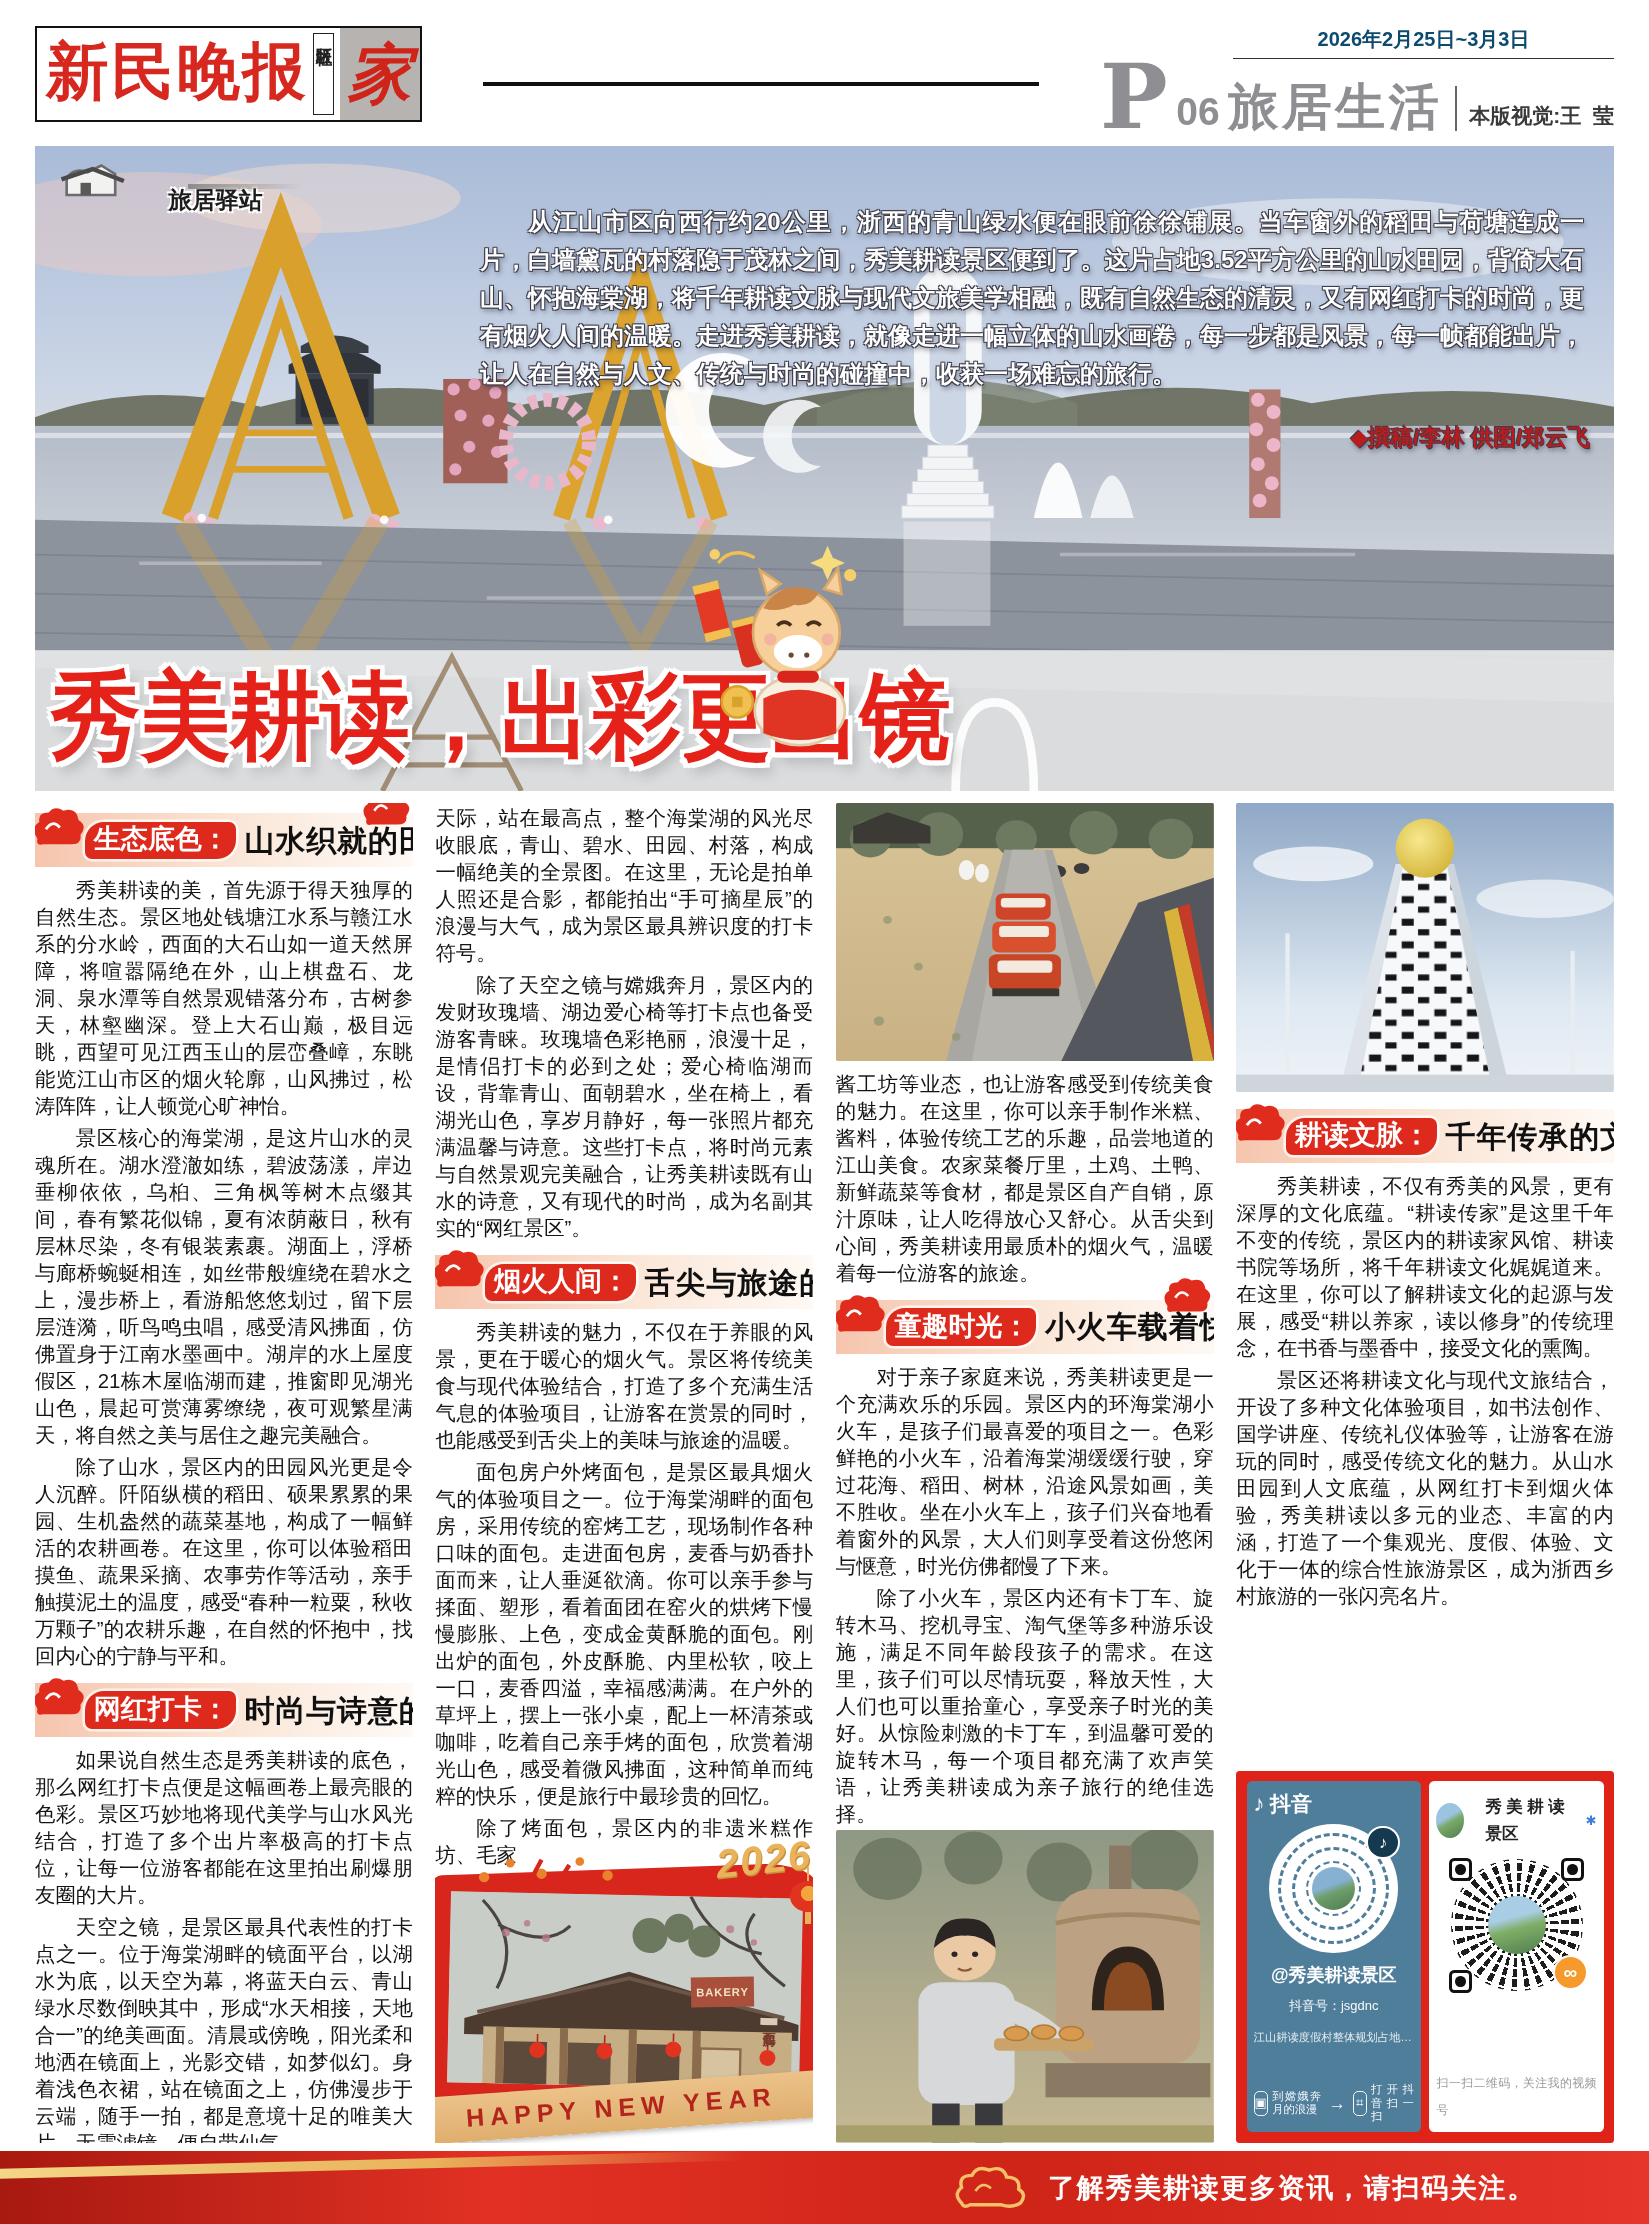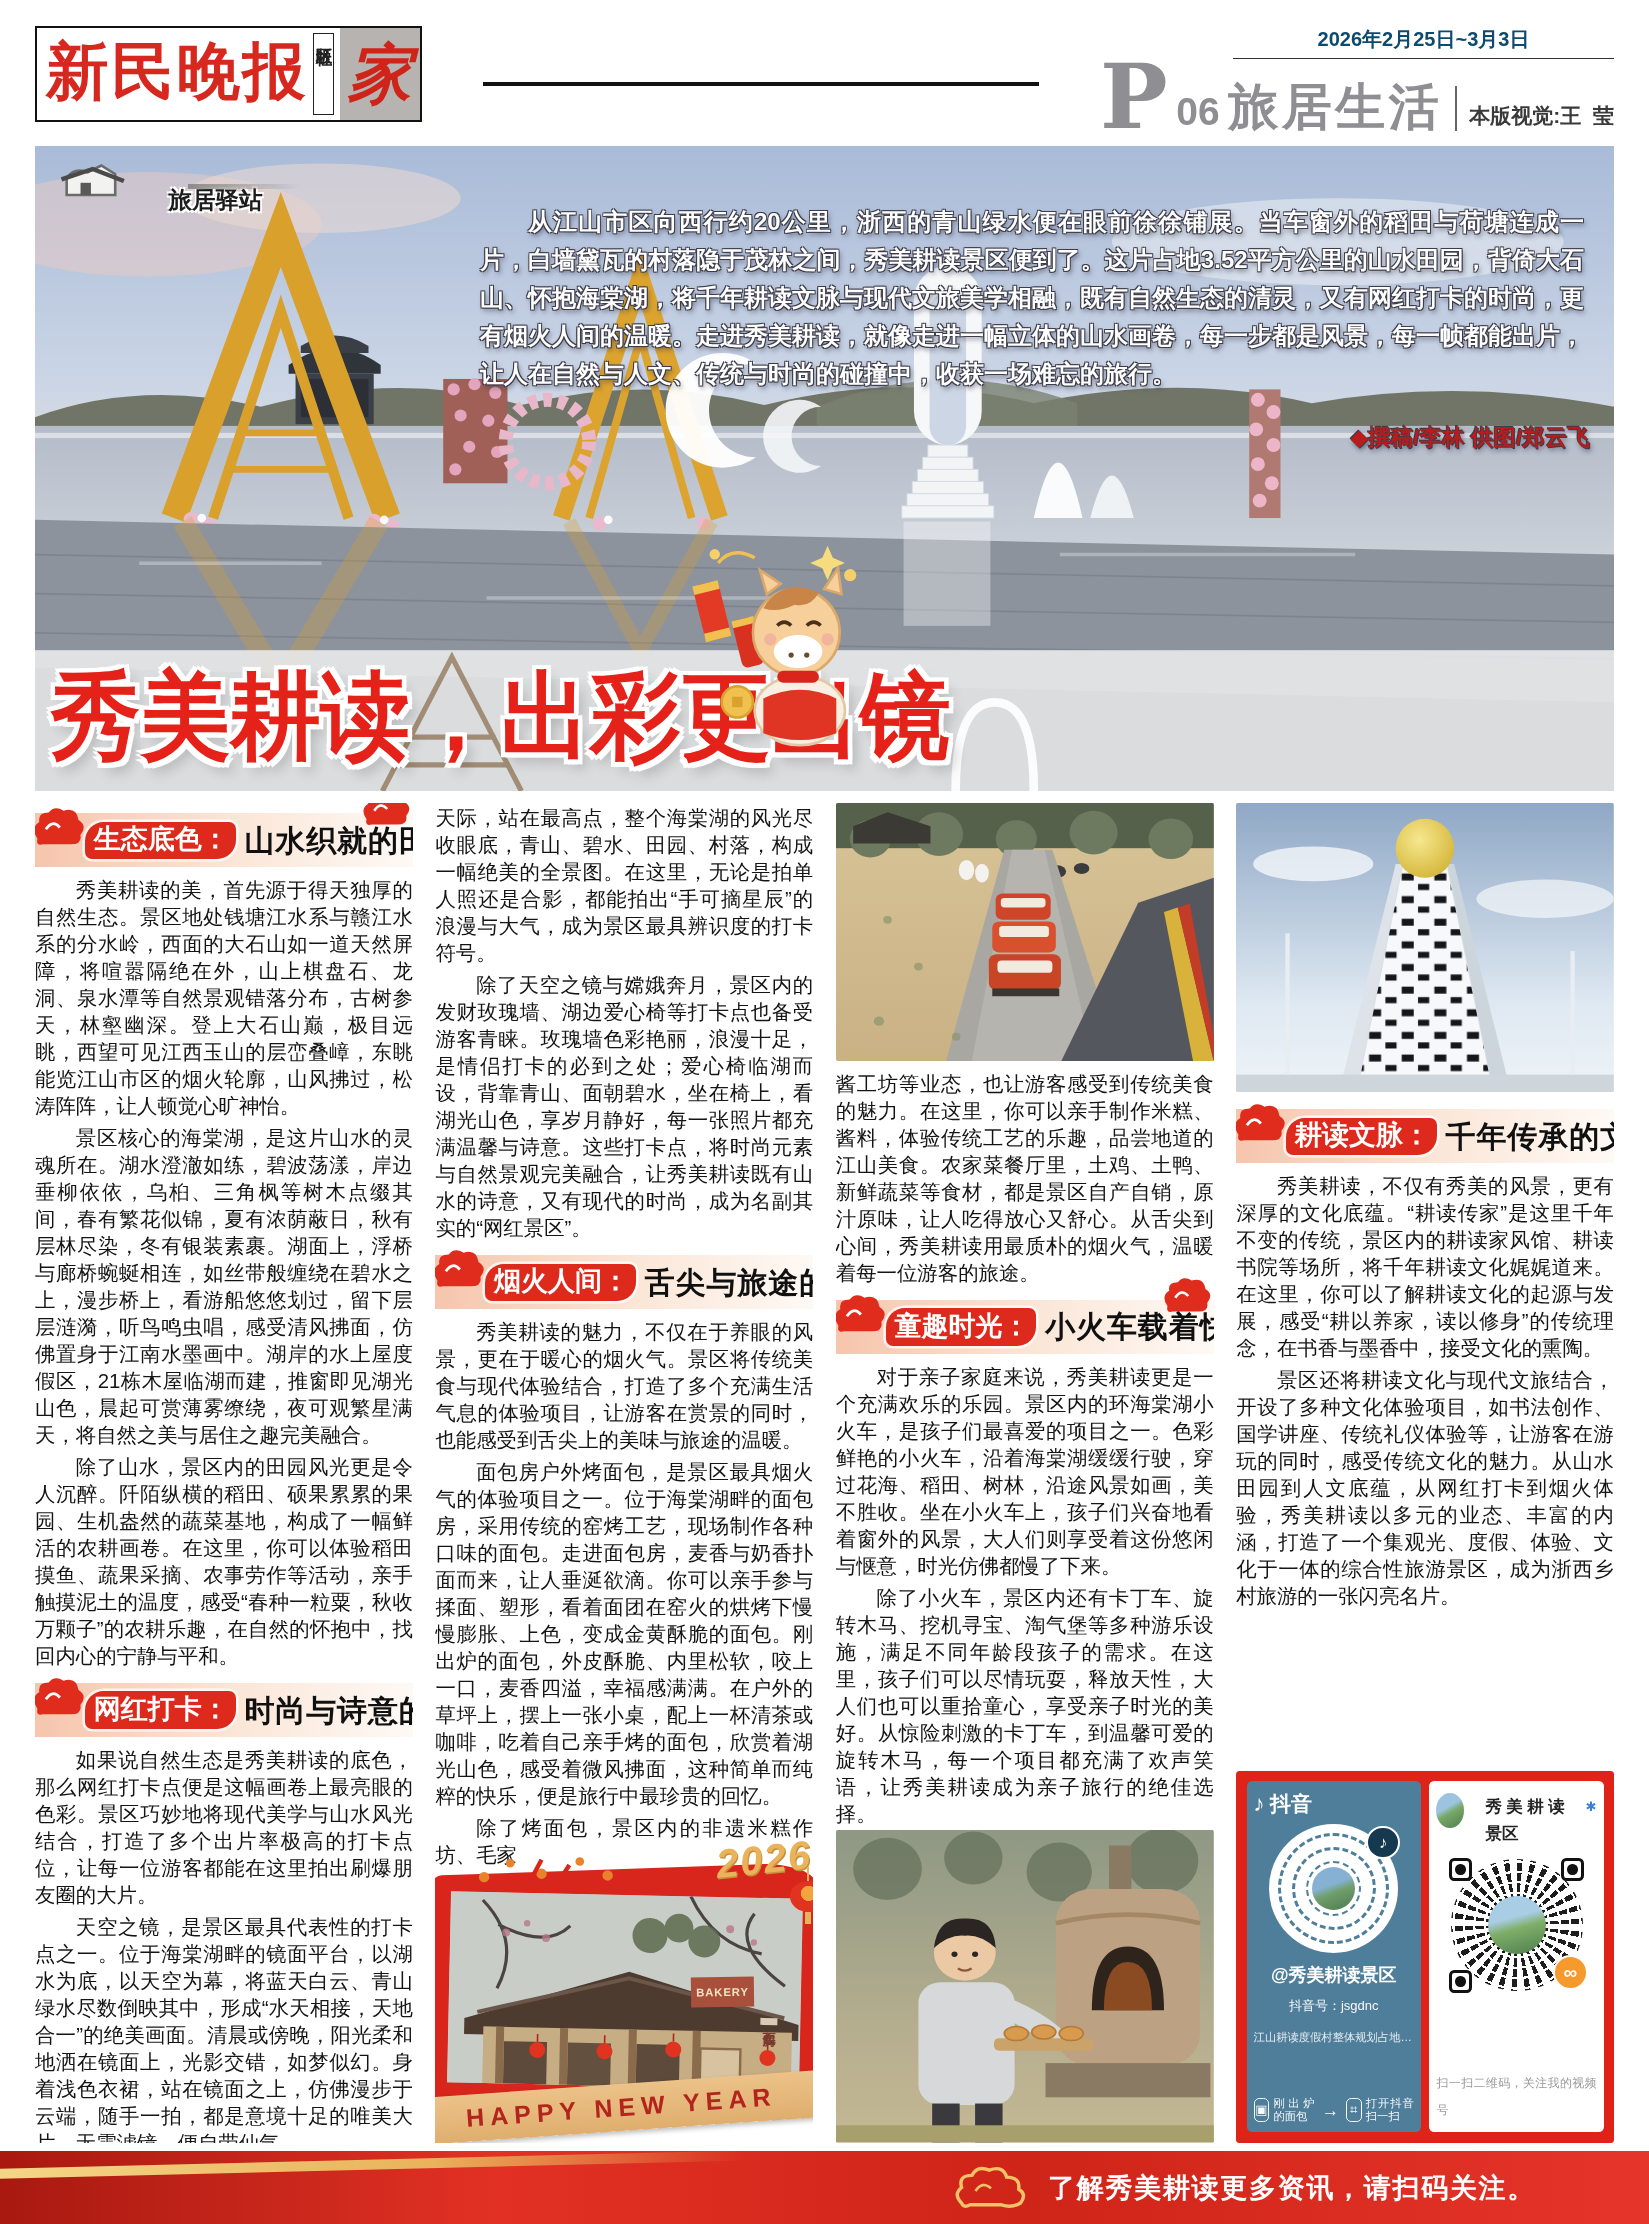--- a/index.html
+++ b/index.html
@@ -100,21 +100,21 @@
   .dy-name{font-weight:900;font-size:18px;margin-top:8.7px;}
   .dy-id{font-size:13px;margin-top:3.5px;opacity:.95;}
   .dy-desc{font-size:11.3px;margin-top:5.2px;opacity:.85;max-width:100%;white-space:nowrap;overflow:hidden;text-overflow:ellipsis;}
   .dy-hints{margin-top:auto;display:flex;align-items:center;gap:7px;font-size:11.3px;line-height:1.2;opacity:.95;}
   .dy-hint{display:flex;align-items:center;gap:4.3px;}
   .dy-hint .ic{width:22.6px;height:22.6px;border:1.7px solid #fff;border-radius:5.2px;display:flex;align-items:center;
                justify-content:center;font-size:13px;}
   .dy-arrow{font-size:17.4px;}
   .wx-card{flex:1;background:#fff;border-radius:5.2px;padding:8.7px 7px;display:flex;flex-direction:column;
            align-items:center;overflow:hidden;}
-  .wx-head{display:flex;align-items:flex-start;gap:21px;margin-top:3.5px;}
+  .wx-head{display:flex;align-items:center;gap:21px;margin-top:3.5px;}
   .wx-avatar{width:35px;height:35px;border-radius:50%;background:linear-gradient(150deg,#9cc4e0 0 40%,#79a868 55%,#4e7d4f);}
   .wx-name{font-weight:900;font-size:16.5px;color:#222;}
   .wx-star{color:#3b7dd8;font-size:13px;}
   .wx-qr{position:relative;width:132px;height:132px;margin-top:12px;border-radius:50%;
          background:repeating-radial-gradient(circle at 50% 50%, #fff 0 2.2px, transparent 2.2px 10.4px),
                     repeating-conic-gradient(#1d1d1d 0 5deg, transparent 5deg 12deg);}
   .wx-corner{position:absolute;width:17.4px;height:17.4px;border:3.5px solid #111;border-radius:5.2px;background:#fff;}
   .wx-corner::after{content:"";position:absolute;inset:3.5px;border-radius:50%;background:#111;}
   .wx-c1{left:-1.7px;top:-1.7px;} .wx-c2{right:-1.7px;top:-1.7px;} .wx-c3{left:-1.7px;bottom:-1.7px;}
   .wx-center{position:absolute;inset:37px;border-radius:50%;
@@ -615,21 +615,21 @@
             <span class="dy-r3"></span>
             <span class="dy-center"></span>
             <span class="dy-badge">♪</span>
           </div>
           <div class="dy-name">@秀美耕读景区</div>
           <div class="dy-id">抖音号：jsgdnc</div>
           <div class="dy-desc">江山耕读度假村整体规划占地千余亩，是一个集餐…</div>
           <div class="dy-hints">
             <span class="dy-hint">
               <span class="ic">▣</span>
-              <span>刚出炉的面包</span>
+              <span>到嫦娥奔月的浪漫</span>
             </span>
             <span class="dy-arrow">→</span>
             <span class="dy-hint">
               <span class="ic">⌗</span>
               <span>打开抖音扫一扫</span>
             </span>
           </div>
         </div>
         <div class="wx-card">
           <div class="wx-head">

